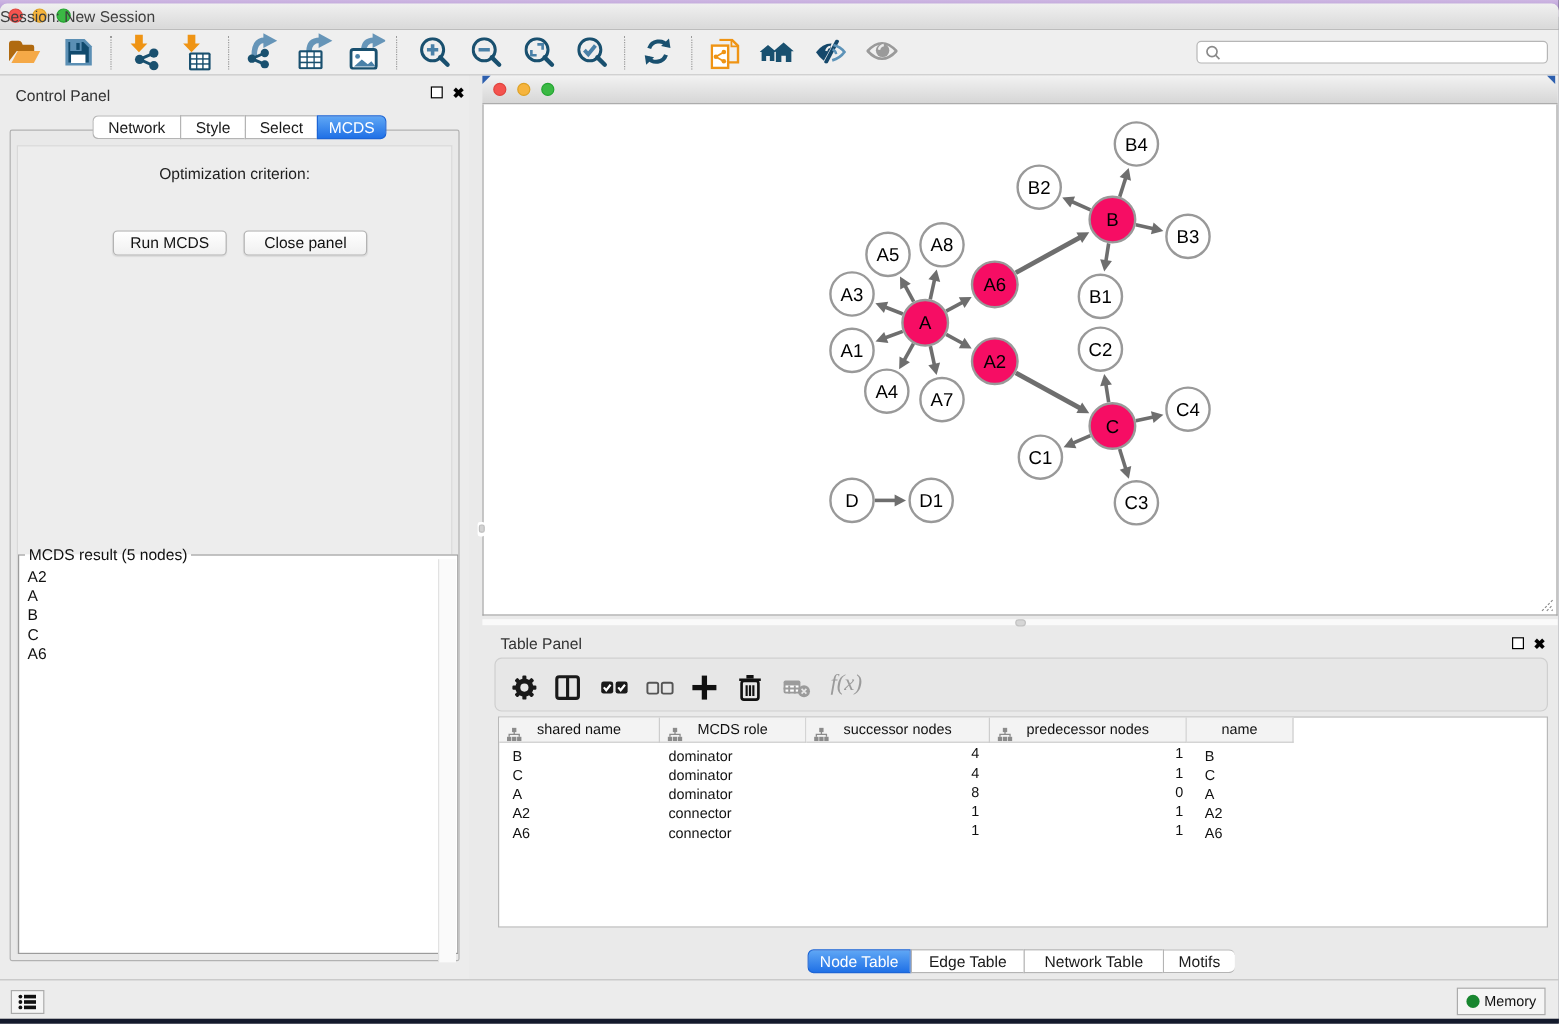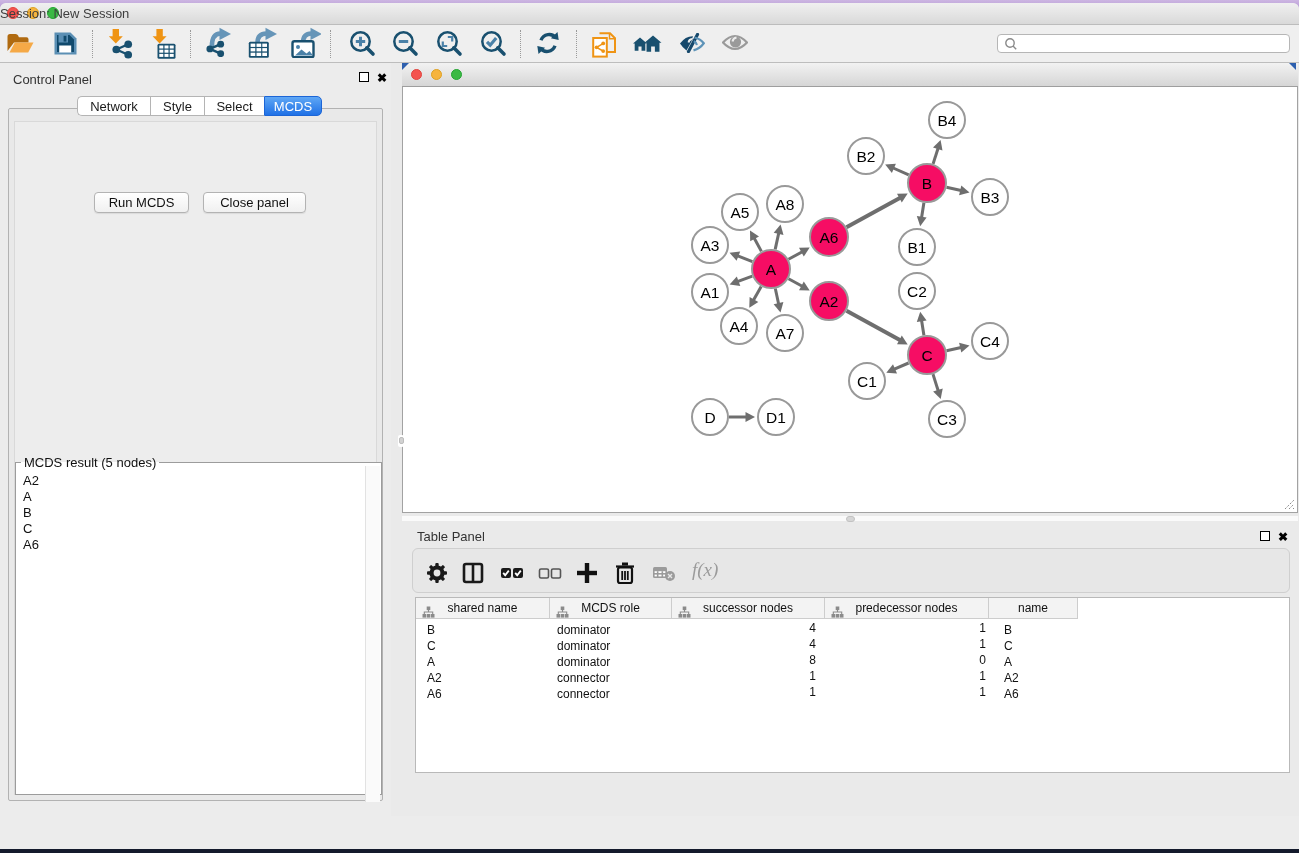--- a/index.html
+++ b/index.html
@@ -201,20 +201,21 @@
     <div class="floatbtn" style="left:359px; top:9px;"></div>
     <div class="closebtn" style="left:377px; top:10px;">✖</div>
     <div class="tabrow">
       <div class="tab" style="left:77px; width:73px; border-radius:5px 0 0 5px;">Network</div>
       <div class="tab" style="left:150px; width:54px;">Style</div>
       <div class="tab" style="left:204px; width:60px;">Select</div>
       <div class="tab sel" style="left:264px; width:58px; border-radius:0 5px 5px 0;">MCDS</div>
     </div>
     <div class="tabcontent">
       <div class="innerpanel"></div>
+      <div class="optlabel">Optimization criterion:</div>
       <div class="btn" style="left:85px; width:95px;">Run MCDS</div>
       <div class="btn" style="left:194px; width:103px;">Close panel</div>
       <fieldset class="fieldset">
         <legend>MCDS result (5 nodes)</legend>
         <div class="mcdslist">A2<br>A<br>B<br>C<br>A6</div>
         <div class="vscroll"></div>
       </fieldset>
     </div>
   </div>
   <div class="mdi"></div>
@@ -420,15 +421,34 @@
 <div class="trow" style="left:141px; top:72px;">connector</div>
 <div class="trow" style="left:256px; top:70px; width:144px; text-align:right;">1</div>
 <div class="trow" style="left:409px; top:70px; width:161px; text-align:right;">1</div>
 <div class="trow" style="left:588px; top:72px;">A2</div>
 <div class="trow" style="left:11px; top:88px;">A6</div>
 <div class="trow" style="left:141px; top:88px;">connector</div>
 <div class="trow" style="left:256px; top:86px; width:144px; text-align:right;">1</div>
 <div class="trow" style="left:409px; top:86px; width:161px; text-align:right;">1</div>
 <div class="trow" style="left:588px; top:88px;">A6</div>
 </div>
+    <div class="bottomtabs">
+      <div class="btab sel" style="left:265px; width:86px; border-radius:5px 0 0 5px;">Node Table</div>
+      <div class="btab" style="left:351px; width:94px;">Edge Table</div>
+      <div class="btab" style="left:445px; width:116px;">Network Table</div>
+      <div class="btab" style="left:561px; width:60px; border-radius:0 5px 5px 0;">Motifs</div>
+    </div>
+  </div>
+  <div class="statusbar">
+    <div class="listbtn">
+      <svg width="26" height="18" viewBox="0 0 26 18">
+        <circle cx="7" cy="4.5" r="1.6" fill="#111"></circle>
+          <rect x="10" y="3" width="10" height="3" fill="#111"></rect>
+        <circle cx="7" cy="9" r="1.6" fill="#111"></circle>
+          <rect x="10" y="7.5" width="10" height="3" fill="#111"></rect>
+        <circle cx="7" cy="13.5" r="1.6" fill="#111"></circle>
+          <rect x="10" y="12" width="10" height="3" fill="#111"></rect>
+      </svg>
+    </div>
+    <div class="membtn"><span style="display:inline-block;width:11px;height:11px;border-radius:50%;background:#18862f;vertical-align:-1.5px;margin-right:4px;"></span>Memory</div>
   </div>
 </div>
 <div style="position:absolute; left:0; top:849px; width:1299px; height:4px; background:#141a2c;"></div>
 
 </body></html>

